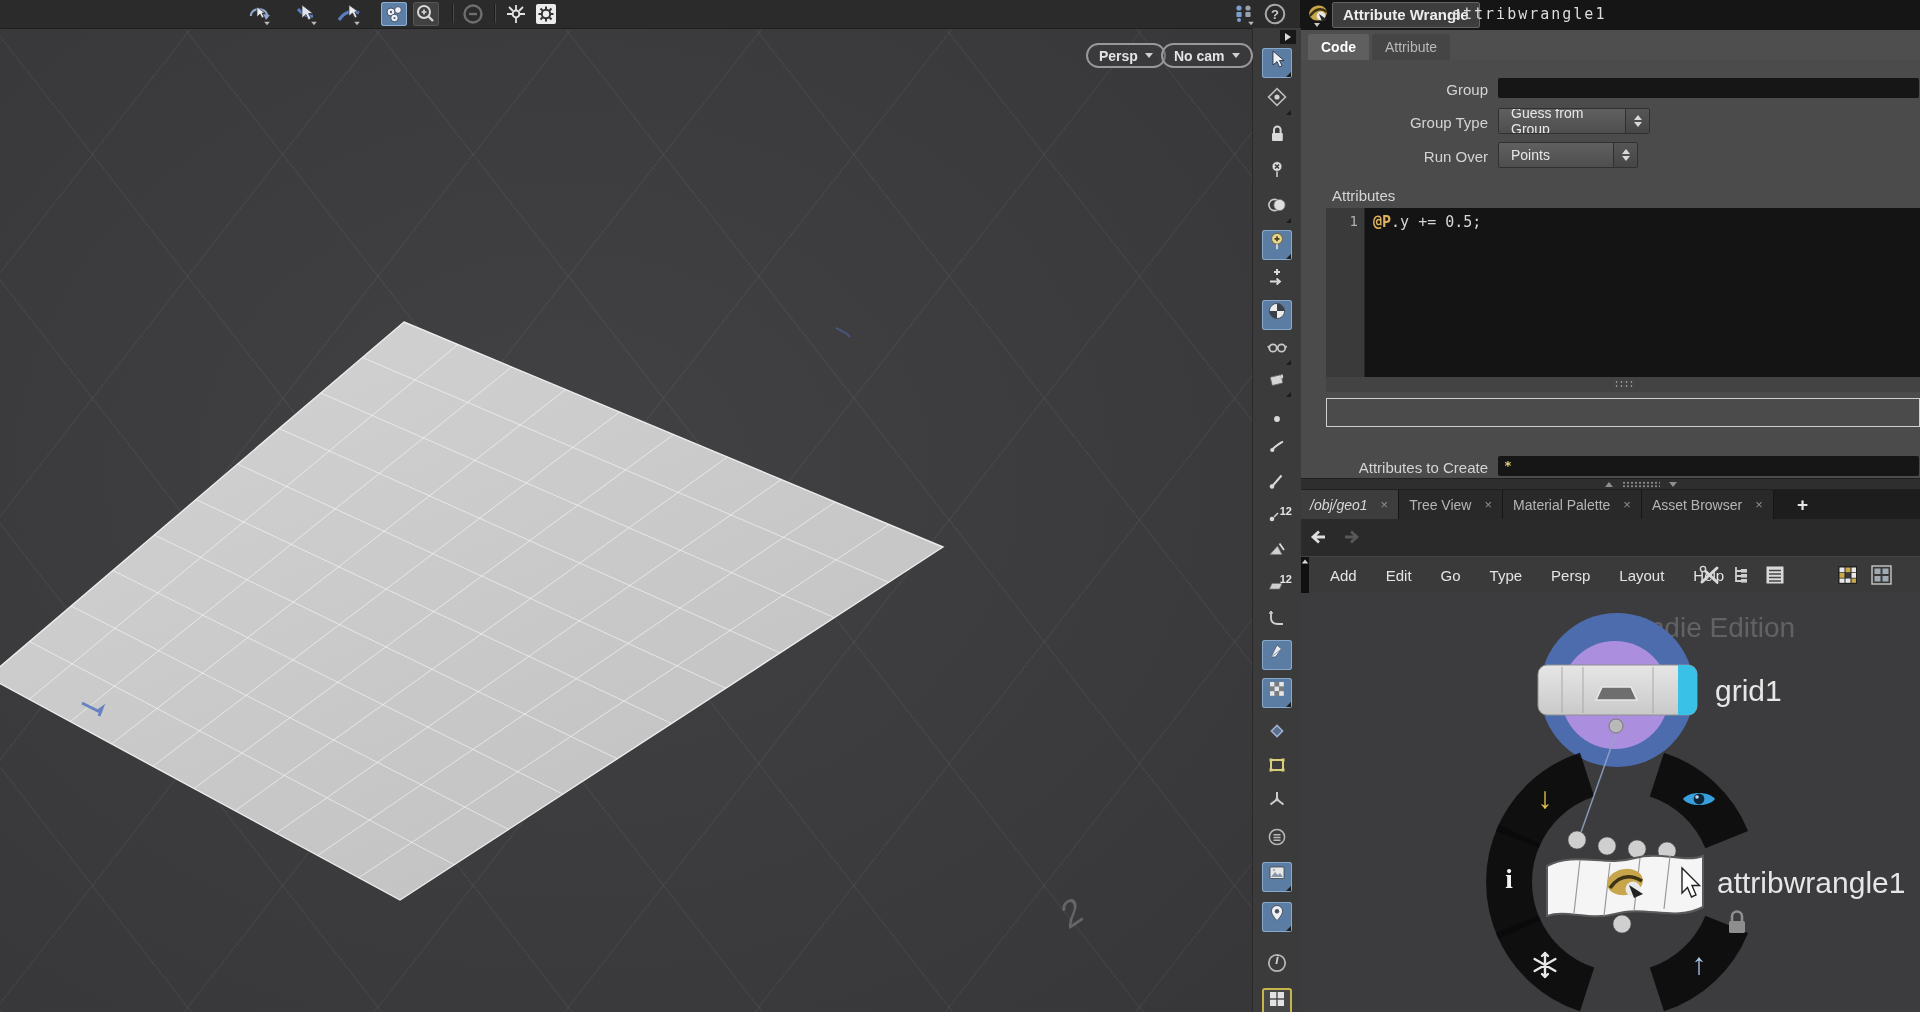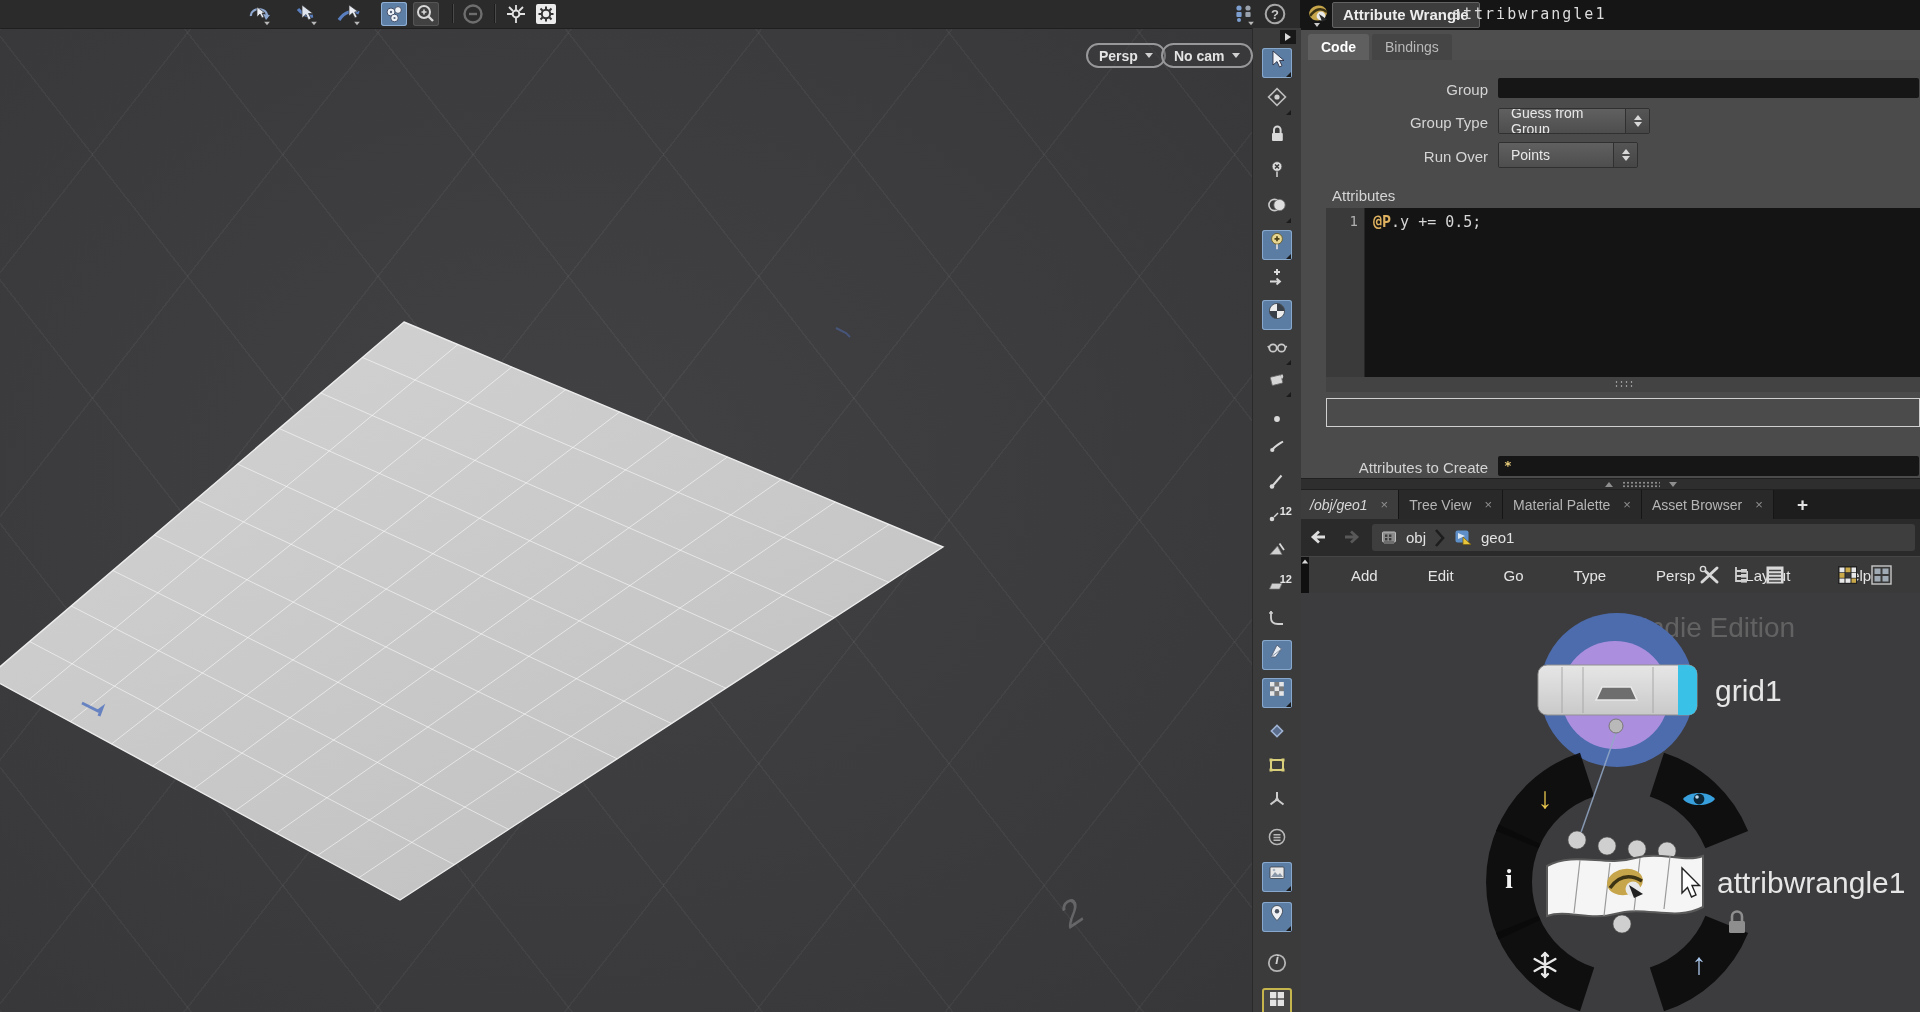--- a/index.html
+++ b/index.html
@@ -73,21 +73,21 @@
   .ptab{display:flex;align-items:center;padding:0 10px;background:#292929;color:#b5b5b5;font-size:14px;border-right:1px solid #161616;}
   .ptab.active{background:#3d3d3d;color:#d8d8d8;font-style:italic;}
   .ptab-close{margin-left:13px;color:#8f8f8f;font-size:13px;font-style:normal;}
   #ptab-add{display:flex;align-items:center;margin-left:15px;color:#e4e4e4;font-size:19px;font-weight:bold;}
   #path-bar{left:1300px;top:519px;width:620px;height:37px;background:#2a2a2a;z-index:30;}
   #path-chip{position:absolute;left:72px;top:5px;width:543px;height:27px;background:#3e3e3e;border-radius:3px;display:flex;align-items:center;gap:8px;padding-left:9px;box-sizing:border-box;}
   .crumb{color:#e2e2e2;font-size:15px;}
   #menu-bar{left:1300px;top:556px;width:620px;height:36px;background:#3a3a3a;border-top:1px solid #454545;z-index:30;}
   #menu-notch{position:absolute;left:0;top:0;width:9px;height:36px;background:#101010;display:flex;justify-content:center;padding-top:2px;box-sizing:border-box;}
   #menu-items{position:absolute;left:30px;top:0;height:36px;display:flex;gap:29px;align-items:center;}
-  .menu-item{color:#e4e4e4;font-size:15px;margin-left:21px;}
+  .menu-item{color:#e4e4e4;font-size:15px;}
   .mb-icon{position:absolute;top:7px;}
   
   #network{left:1300px;top:592px;width:620px;height:420px;background:#3c3c3e;overflow:hidden;z-index:20;}
   #watermark{position:absolute;left:341px;top:20px;font-size:28px;color:rgba(175,175,175,.33);z-index:1;white-space:nowrap;}
   #net-svg{position:absolute;left:0;top:0;z-index:2;}
   .node-label{position:absolute;color:#e6e6e6;font-size:30px;z-index:4;white-space:nowrap;}
   .ring-glyph{position:absolute;z-index:3;font-weight:bold;text-align:center;}
 </style>
 </head>
 <body>
@@ -417,21 +417,21 @@
     <path d="M13,11 l8,5.5 -5,2 z" fill="#2a2a2a"></path>
   <polygon points="8,20 14,20 11,24" fill="#c9c9c9"></polygon>
 </svg>
 <div class="abs" id="p-chip"><span>Attribute Wrangle</span></div>
 <div class="abs" id="p-name">attribwrangle1</div>
 
 <div class="abs" id="p-tabs">
 
     <div class="ptab2 active"><span>Code</span></div>
 
-    <div class="ptab2"><span>Bindings</span></div>
+    <div class="ptab2"><span>Attribute</span></div>
   </div>
 
 <div class="abs" id="p-body"></div>
 
 <div class="p-label" style="top:81px">Group</div>
 <input class="p-field" style="top: 78px;" value="">
 
 <div class="p-label" style="top:114px">Group Type</div>
 <div class="dropdown" style="top:108px;width:152px">
   <div class="dd-val">
@@ -503,42 +503,20 @@
   <span id="ptab-add">+</span>
 </div>
 
 <div class="abs" id="path-bar">
   <svg class="abs" style="left:8px;top:9px" width="22" height="18">
       <path d="M17,9 H6 M11,3.5 L5,9 l6,5.5" stroke="#dedede" stroke-width="2.8" fill="none"></path>
     </svg>
   <svg class="abs" style="left:40px;top:9px" width="22" height="18">
       <path d="M5,9 H16 M11,3.5 L17,9 l-6,5.5" stroke="#585858" stroke-width="2.8" fill="none"></path>
     </svg>
-  <div id="path-chip">
-    <svg width="17" height="16">
-        <rect x="1.5" y="2" width="13" height="10" rx="1" fill="#8b8b8b" stroke="#bdbdbd"></rect>
-        <g fill="#3a3a3a">
-          <rect x="4" y="4.5" width="2.4" height="2.4"></rect>
-          <rect x="8" y="4.5" width="2.4" height="2.4"></rect>
-          <rect x="4" y="8" width="2.4" height="2.4"></rect>
-          <rect x="8" y="8" width="2.4" height="2.4"></rect>
-        </g>
-        <rect x="3" y="11" width="10" height="3" fill="#6d6d6d"></rect>
-      </svg>
-    <span class="crumb">obj</span>
-    <svg width="12" height="20">
-        <path d="M2,2 L9,10 L2,18" stroke="#1d1d1d" stroke-width="2.6" fill="none"></path>
-      </svg>
-    <svg width="19" height="17">
-        <rect x="1.5" y="1.5" width="13" height="12" rx="2" fill="#5e8fc8"></rect>
-        <path d="M4,4 l7,3 -7,3 z" fill="#dce8f4"></path>
-        <polygon points="9,8 17,15.5 9,15.5" fill="#e8c53a" stroke="#7a6210" stroke-width=".8"></polygon>
-      </svg>
-    <span class="crumb">geo1</span>
-  </div>
 </div>
 
 <div class="abs" id="menu-bar">
   <div id="menu-notch">
       <span class="tri-u" style="border-bottom-color:#d8d8d8;transform:scale(.8)"></span>
     </div>
   <div id="menu-items">
 
   <span class="menu-item">Add</span>
       <span class="menu-item">Edit</span>

